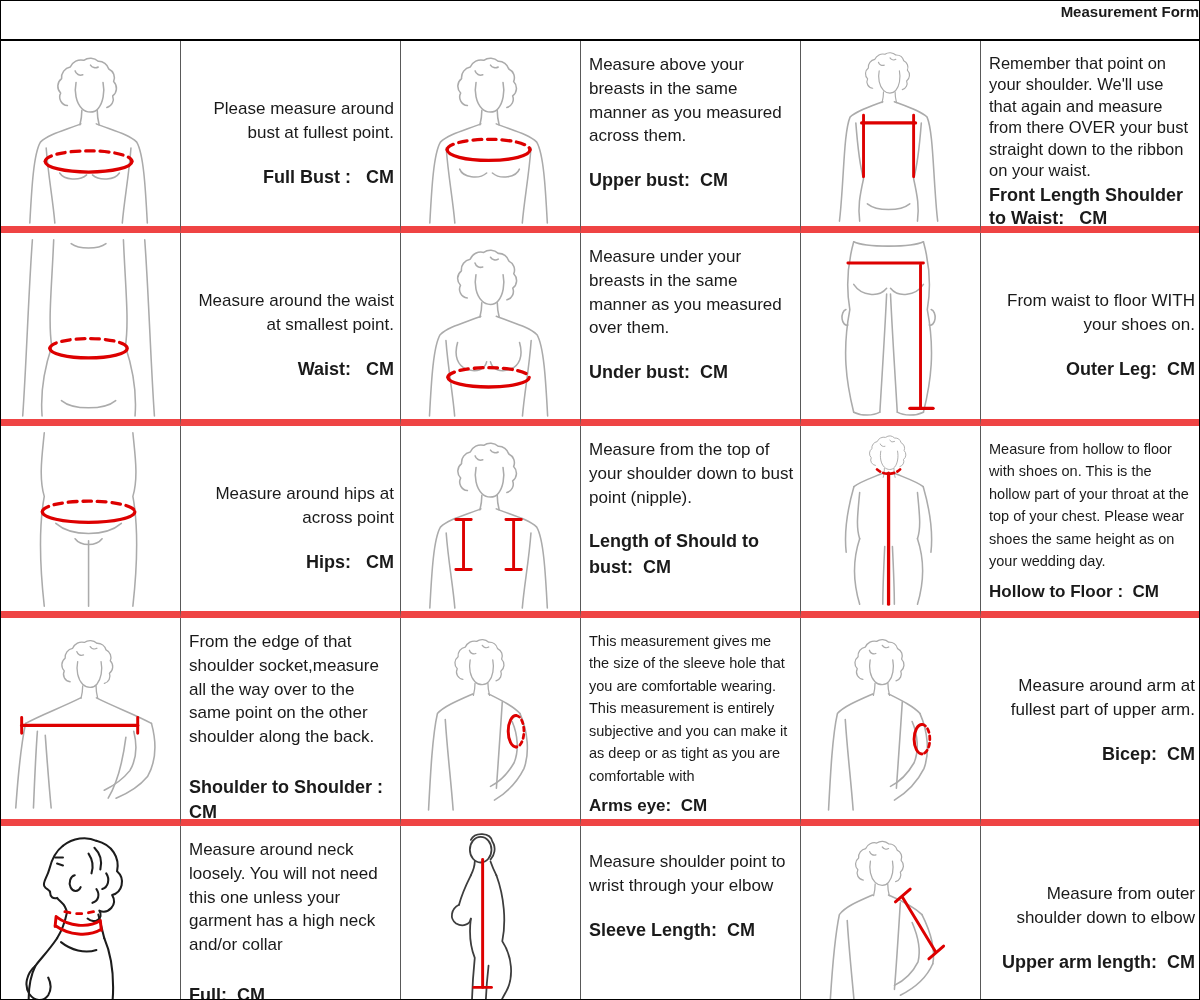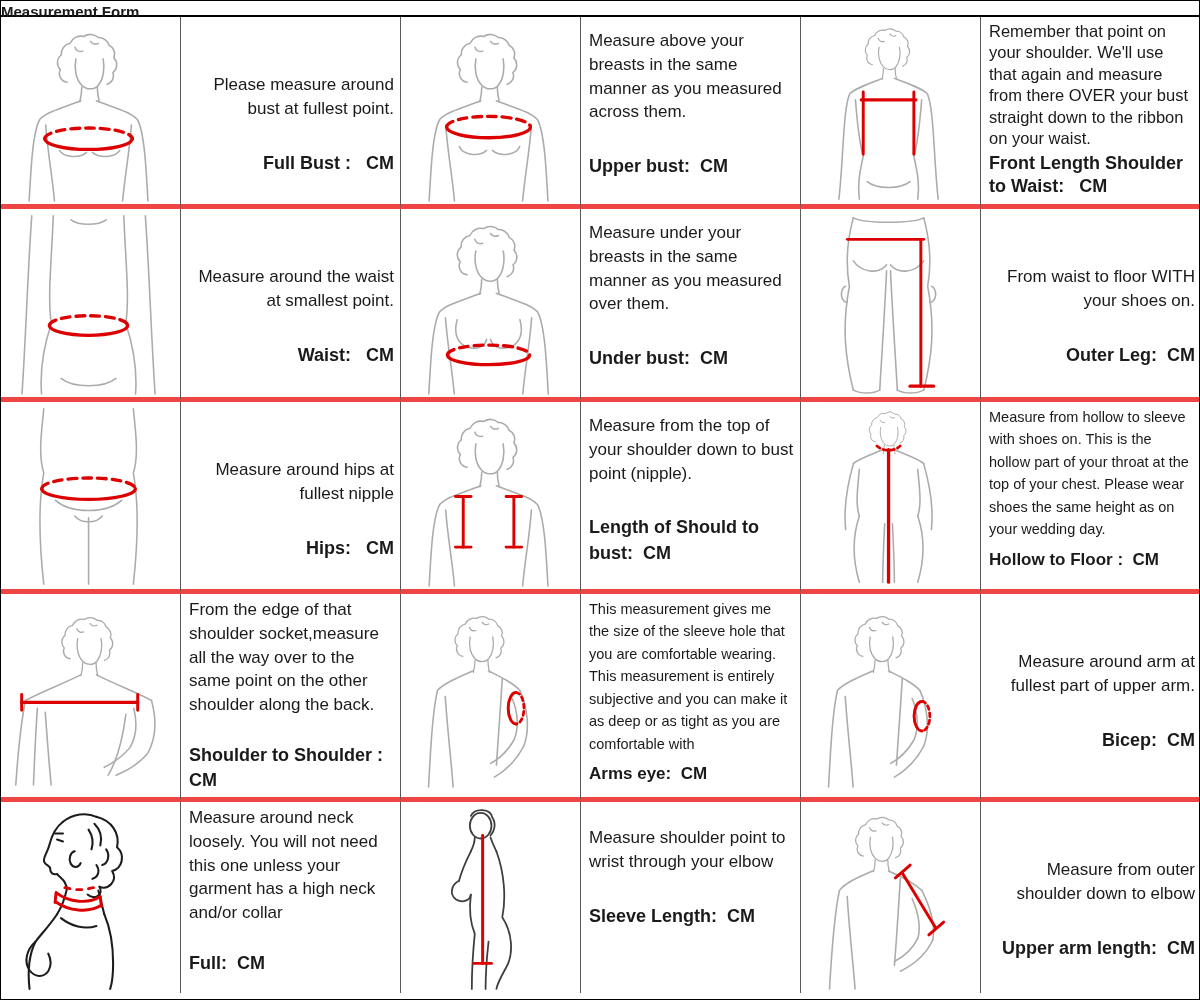--- a/index.html
+++ b/index.html
@@ -1,30 +1,30 @@
 <!DOCTYPE html>
 <html><head>
 <meta charset="utf-8">
 <style>
   html,body{margin:0;padding:0;background:#fff;}
   body{font-family:"Liberation Sans", sans-serif;color:#1a1a1a;}
   .page{width:1200px;height:1000px;box-sizing:border-box;border:1px solid #000;background:#fff;overflow:hidden;}
-  .title-bar{height:16px;line-height:21px;text-align:left;font-weight:bold;font-size:15px;border-bottom:2px solid #000;box-sizing:border-box;}
+  .title-bar{height:40px;line-height:21px;text-align:right;font-weight:bold;font-size:15px;border-bottom:2px solid #000;box-sizing:border-box;}
   .grid{display:grid;grid-template-columns:180px 220px 180px 220px 180px 220px;grid-template-rows:192px 193px 192px 208px 191px;}
-  .cell{box-sizing:border-box;border-right:1px solid #595959;border-bottom:5px solid #ef4444;overflow:hidden;}
+  .cell{box-sizing:border-box;border-right:1px solid #595959;border-bottom:7px solid #ef4444;overflow:hidden;}
   .cell.last-col{border-right:none;}
   .cell.last-row{border-bottom:none;}
   .fig-cell{display:flex;align-items:center;justify-content:center;padding:1px;}
   .fig-cell svg{width:100%;height:100%;}
   .text-cell{padding:6px 6px 4px 8px;font-size:17px;line-height:1.4;}
-  .text-cell .label{font-weight:bold;font-size:18px;margin-top:30px;white-space:pre-wrap;}
+  .text-cell .label{font-weight:bold;font-size:18px;margin-top:20px;white-space:pre-wrap;}
   .pt-lg{padding-top:56px;text-align:right;}
   .pt-md{padding-top:24px;}
   .pt-sm{padding-top:12px;}
-  .pt-xs{padding-top:4px;}
+  .pt-xs{padding-top:12px;}
   .tight{font-size:16.5px;line-height:1.3;}
   .tight .label{font-size:18px;margin-top:2px;}
   .small{font-size:14.5px;line-height:1.55;}
   .small .label{font-size:17px;margin-top:6px;}
   .mt-sm .label{margin-top:26px;}
   
   svg .ln{fill:none;stroke:#ababab;stroke-width:1.6;stroke-linecap:round;stroke-linejoin:round;}
   svg .red{fill:none;stroke:#dd0000;stroke-width:3.4;stroke-linecap:round;}
   svg .red-t{fill:none;stroke:#dd0000;stroke-width:3;stroke-linecap:round;}
   svg .red-d{fill:none;stroke:#dd0000;stroke-width:3.4;stroke-linecap:round;stroke-dasharray:9 6;}
@@ -164,21 +164,21 @@
         <path class="ln" d="M42,6 C40,28 36,52 42,72 C36,105 38,150 42,186"></path>
         <path class="ln" d="M134,6 C136,28 140,52 134,72 C140,105 138,150 134,186"></path>
         <path class="ln" d="M54,100 C70,114 106,114 122,100"></path>
         <path class="ln" d="M74,116 C80,124 96,124 102,116"></path>
         <path class="ln" d="M88,118 L88,186"></path>
         <path class="red-d" d="M40,88 A48,11 0 0 1 136,88"></path>
         <path class="red" d="M40,88 A48,11 0 0 0 136,88"></path>
       </svg>
     </div>
     <div class="cell text-cell pt-lg">
-      <div class="desc">Measure around hips at fullest nipple</div>
+      <div class="desc">Measure around hips at across point</div>
       <div class="label">Hips:   CM</div>
     </div>
 
     <div class="cell fig-cell">
       <svg viewBox="0 0 180 190" aria-label="shoulder-to-bust-figure">
         <use href="#headf" x="88" y="50"></use>
         <path class="ln" d="M80,85 C62,92 46,96 38,104 C31,116 29,150 27,188"></path>
         <path class="ln" d="M44,110 C46,138 51,164 53,188"></path>
         <path class="ln" d="M96,85 C114,92 130,96 138,104 C145,116 147,150 149,188"></path>
         <path class="ln" d="M132,110 C130,138 125,164 123,188"></path>
@@ -199,21 +199,21 @@
         <path class="ln" d="M82,48 C70,53 58,57 52,62 M94,48 C106,53 118,57 124,62"></path>
         <path class="ln" d="M52,62 C44,90 42,112 44,130 M124,62 C132,90 134,112 132,130"></path>
         <path class="ln" d="M58,68 C56,90 54,104 58,116 M118,68 C120,90 122,104 118,116"></path>
         <path class="ln" d="M58,116 C50,140 52,164 58,184 M118,116 C126,140 124,164 118,184"></path>
         <path class="ln" d="M84,124 C83,145 82,166 82,184 M92,124 C93,145 94,166 94,184"></path>
         <path class="red-d2" d="M76,44 C82,50 94,50 100,44"></path>
         <path class="red" d="M88,48 L88,184"></path>
       </svg>
     </div>
     <div class="cell text-cell pt-xs small last-col">
-      <div class="desc">Measure from hollow to sleeve with shoes on. This is the hollow part of your throat at the top of your chest. Please wear shoes the same height as on your wedding day.</div>
+      <div class="desc">Measure from hollow to floor with shoes on. This is the hollow part of your throat at the top of your chest. Please wear shoes the same height as on your wedding day.</div>
       <div class="label">Hollow to Floor :  CM</div>
     </div>
 
     <div class="cell fig-cell">
       <svg viewBox="0 0 180 190" aria-label="shoulder-to-shoulder-figure">
         <g transform="translate(88,44) scale(0.85)">
             <use href="#headf"></use>
           </g>
         <path class="ln" d="M80,74 C60,84 38,92 24,100 M96,74 C116,84 138,92 152,100"></path>
         <path class="ln" d="M24,100 C18,128 16,158 14,186"></path>

